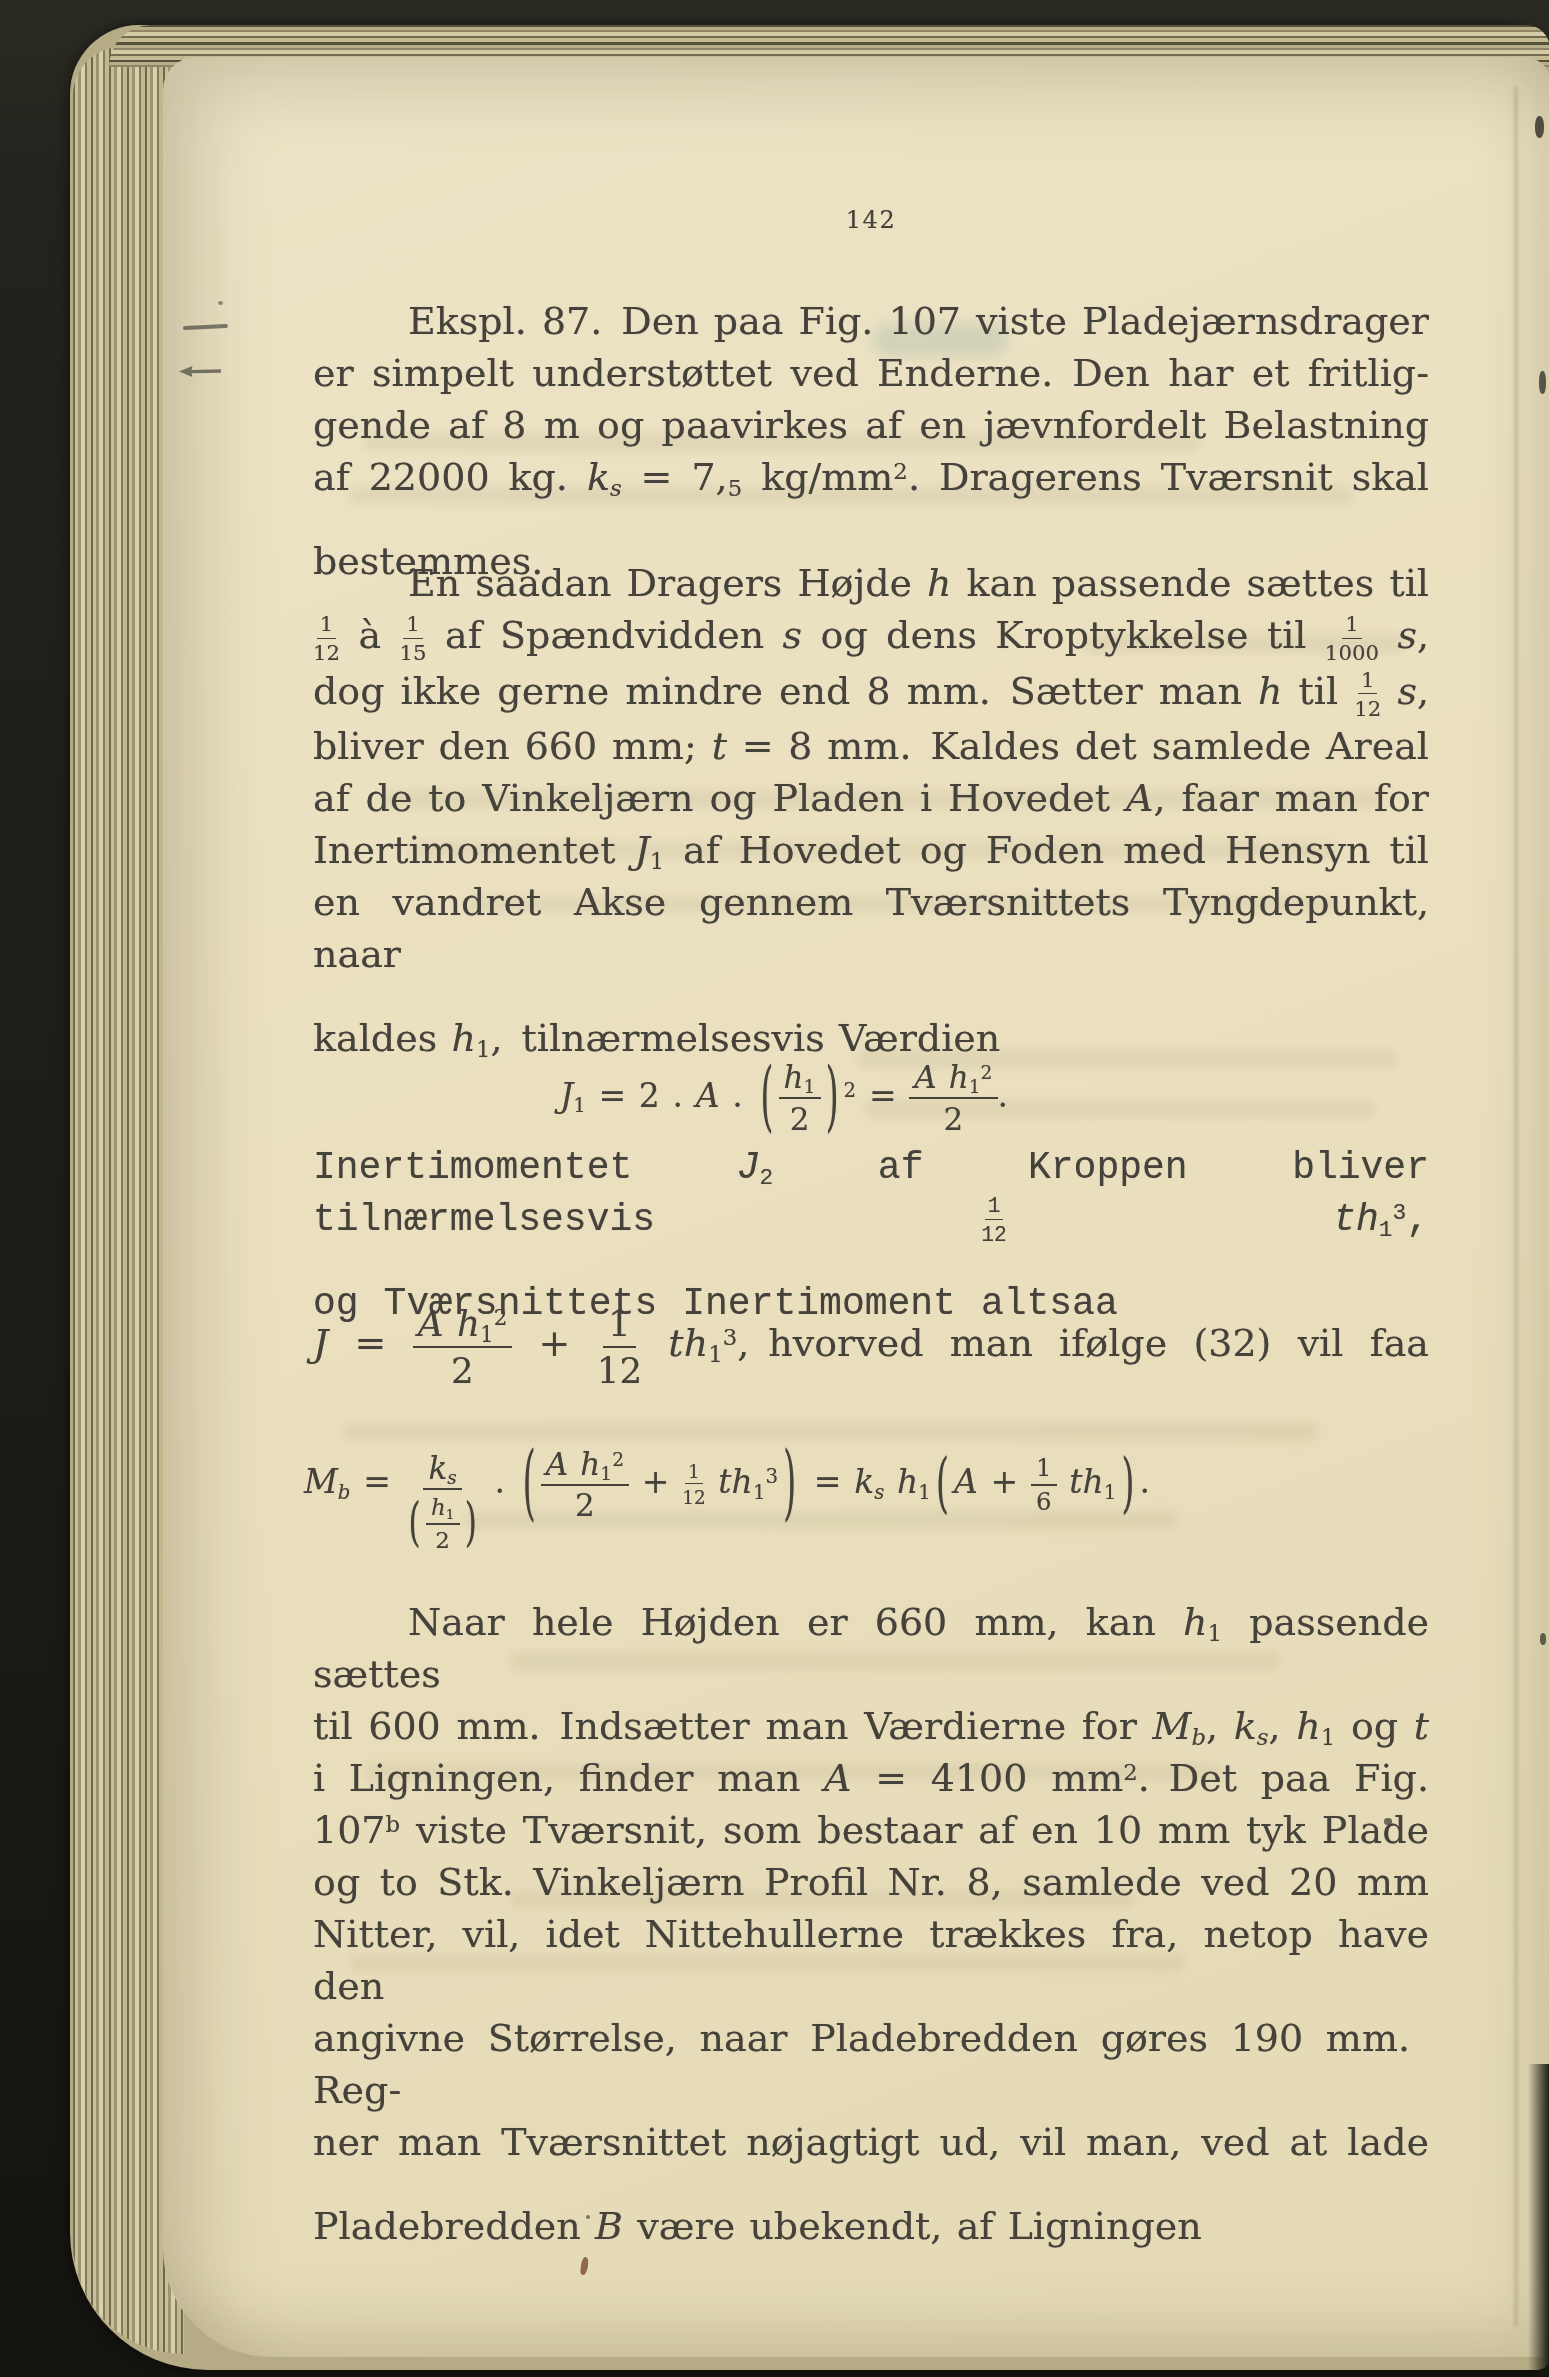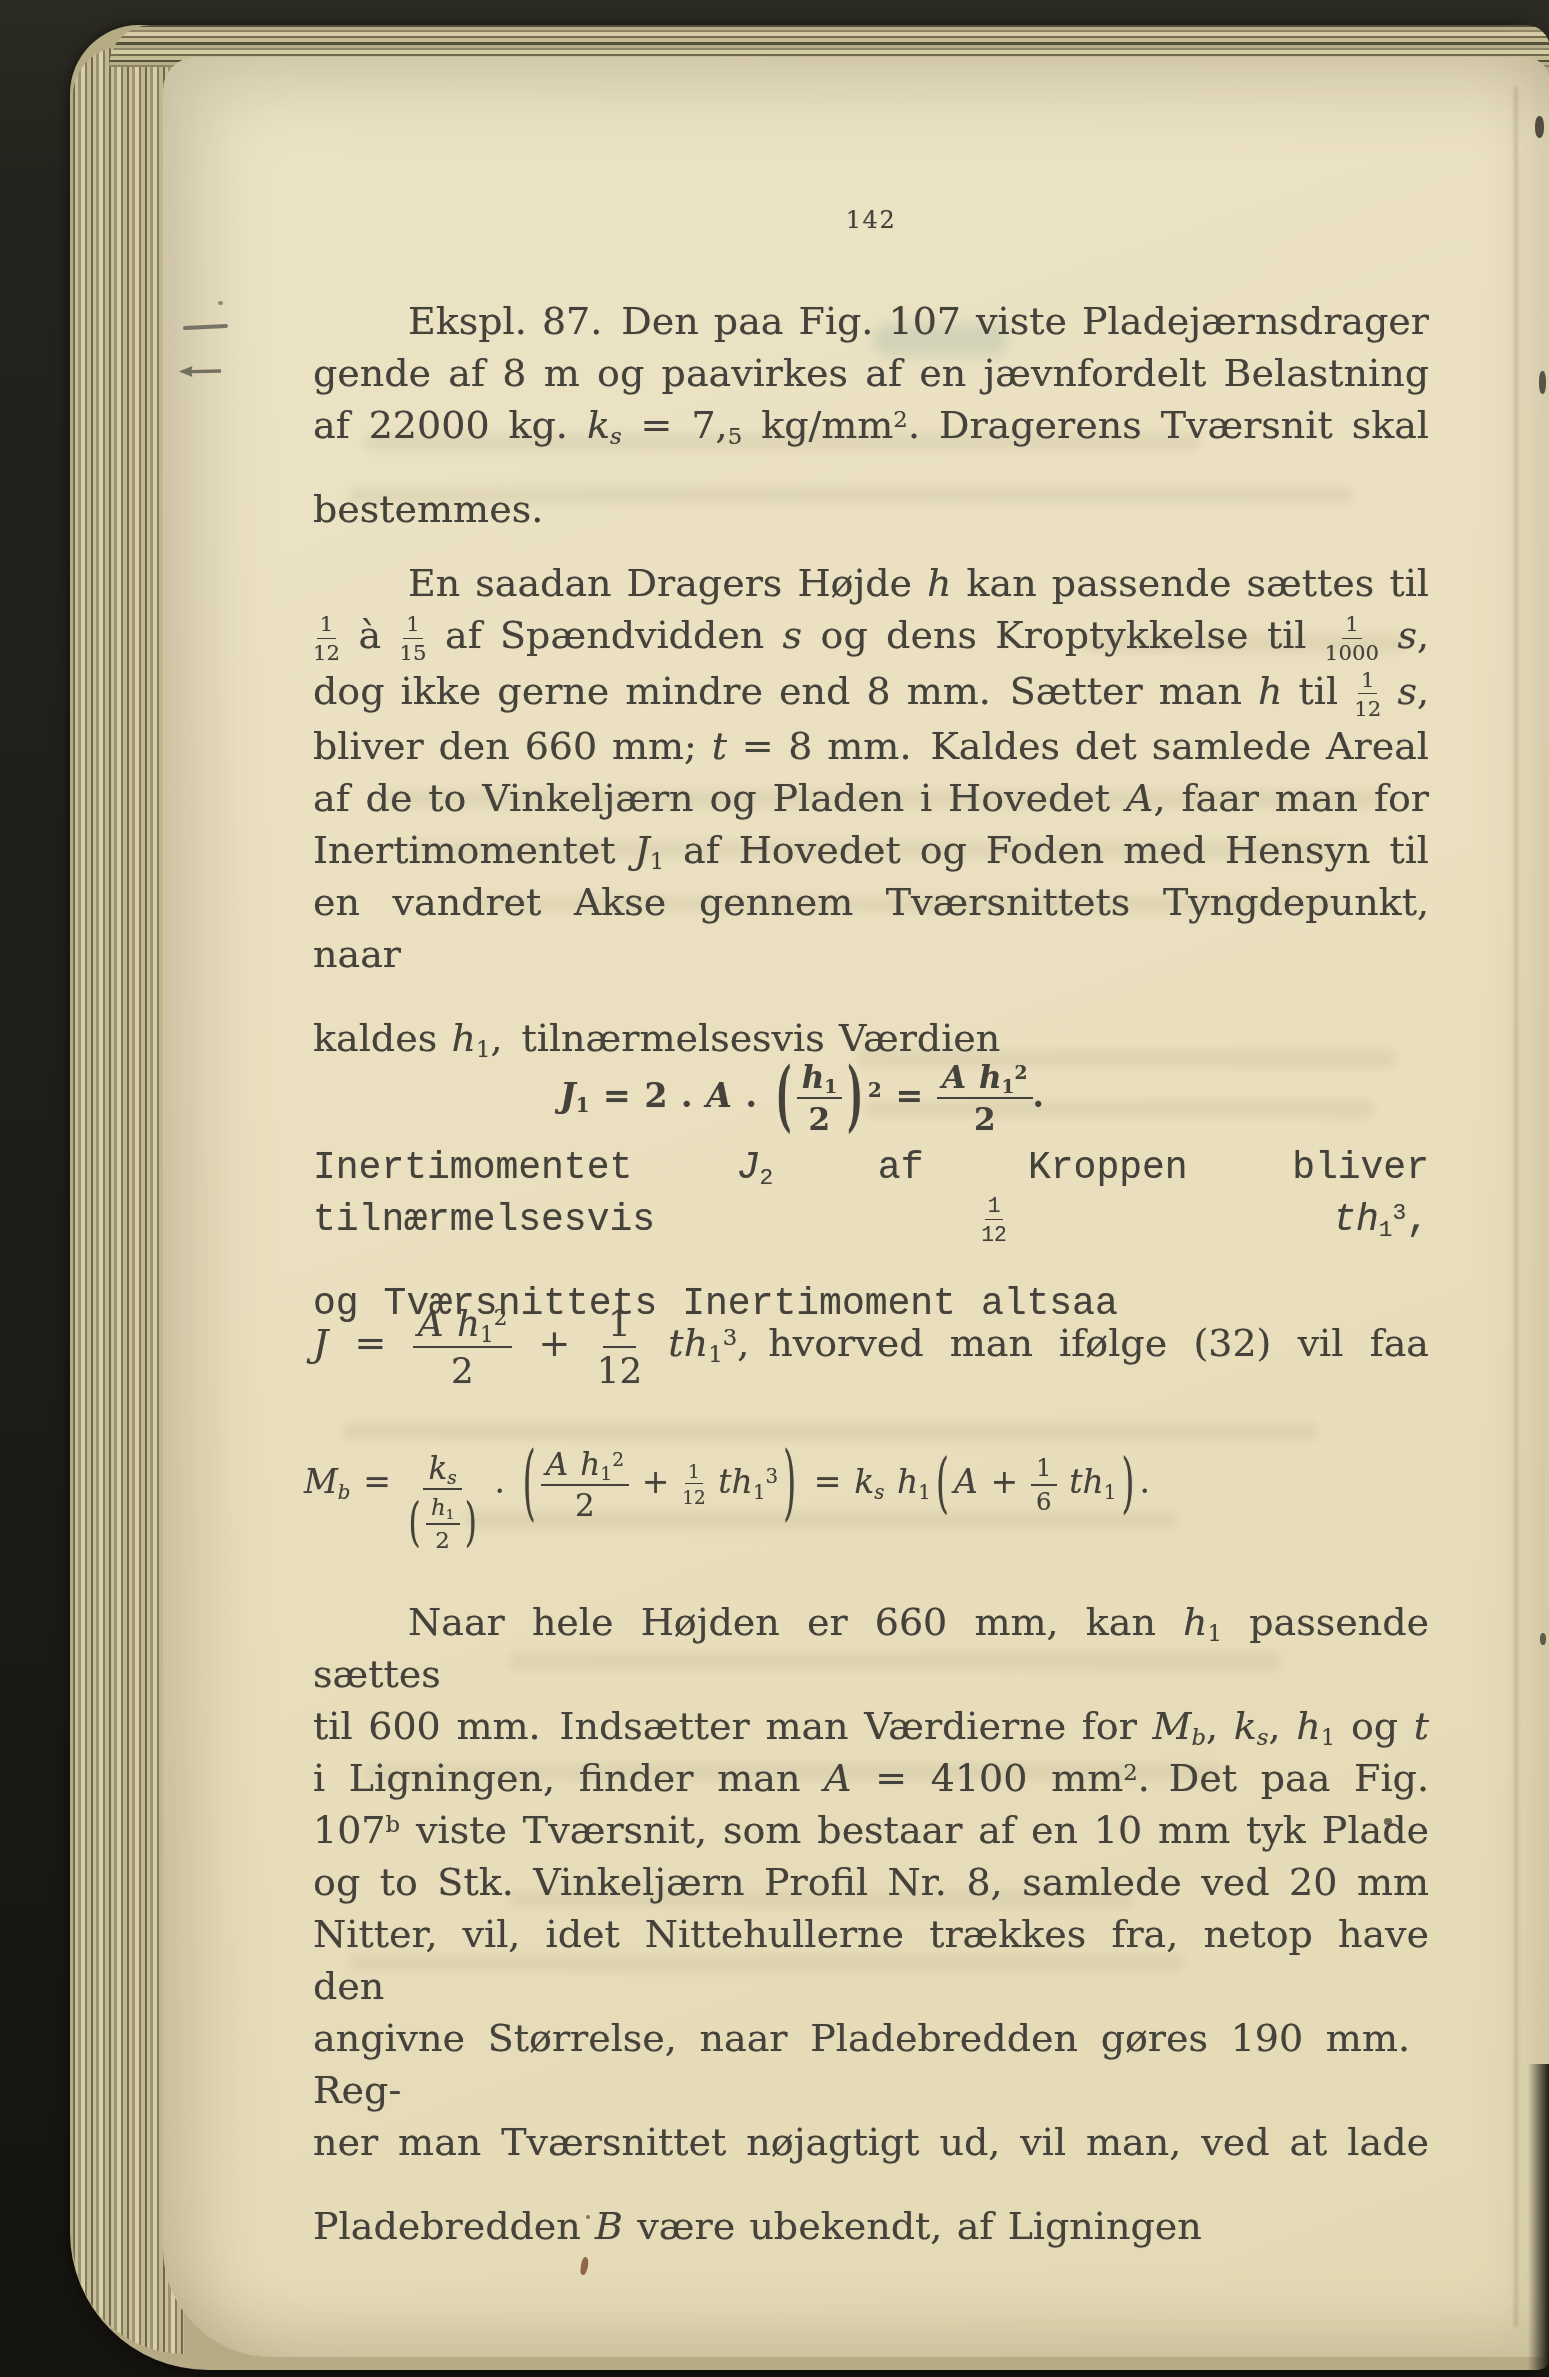--- a/index.html
+++ b/index.html
@@ -70,21 +70,21 @@
       vertical-align:middle;line-height:1.05;text-align:center;}
   .fr>.n{border-bottom:2.2px solid currentColor;padding:1.5px 5.1px 3.6px;}
   .fr>.d{padding-top:3.6px;}
   .fr.small{font-size:0.56em;}
   .fr.small>.n{border-bottom-width:1.5px;padding:0.7px 2.9px 2.2px;}
   .fr.mid{font-size:0.74em;}
   .fr.big{font-size:0.94em;}
   .pa{display:inline-block;transform:scaleY(var(--s,1.6));margin:0 5.1px;}
   .formula{position:absolute;display:flex;align-items:center;font-size:33px;
            color:#44423a;text-shadow:0 0 0.7px rgba(58,56,48,.42);word-spacing:2.2px;}
-  .formula1{left:560px;top:1034px;height:127px;font-weight:bold;}
+  .formula1{left:560px;top:1034px;height:127px;}
   .formula3{left:304px;top:1393px;height:182px;}
   
   .ghost{position:absolute;background:#948b66;opacity:.12;filter:blur(4.4px);border-radius:7.3px;}
   .blue-smudge{position:absolute;left:873px;top:324px;width:135px;height:32px;
     background:#6e968c;opacity:.20;filter:blur(6.5px);border-radius:14.5px;}
   .pencil-dash{position:absolute;left:183px;top:325px;width:45px;height:3.6px;
     background:#55534a;opacity:.75;border-radius:2.2px;transform:rotate(-3deg);}
   .pencil-dot{position:absolute;left:218px;top:301px;width:5.1px;height:4.4px;
     background:#55534a;opacity:.6;border-radius:50%;}
   .pencil-arrow{position:absolute;left:179px;top:366px;width:42px;height:11px;
@@ -134,20 +134,21 @@
   <div class="speck speck2"></div>
   <div class="speck speck3"></div>
   <div class="speck speck4"></div>
   <div class="speck speck5"></div>
   <div class="fleck-brown"></div>
 
   <div class="pageno">142</div>
 
   <div class="textcol secA">
       <div class="tline" style="text-indent: 95px;">Ekspl. 87. Den paa Fig. 107 viste Pladejærnsdrager</div>
+      <div class="tline">er simpelt understøttet ved Enderne. Den har et fritlig-</div>
       <div class="tline">gende af 8 m og paavirkes af en jævnfordelt Belastning</div>
       <div class="tline">af 22000 kg. <i>k</i><sub style="font-style: italic;">s</sub> = 7,<sub>5</sub> kg/mm<sup>2</sup>. Dragerens Tværsnit skal</div>
       <div class="tline last">bestemmes.</div>
     </div>
   <div class="textcol secA" style="top:557px">
       <div class="tline" style="text-indent: 95px;">En saadan Dragers Højde <i>h</i> kan passende sættes til</div>
       <div class="tline"><span class="fr small">
           <span class="n">1</span>
           <span class="d">12</span>
         </span> à <span class="fr small">

